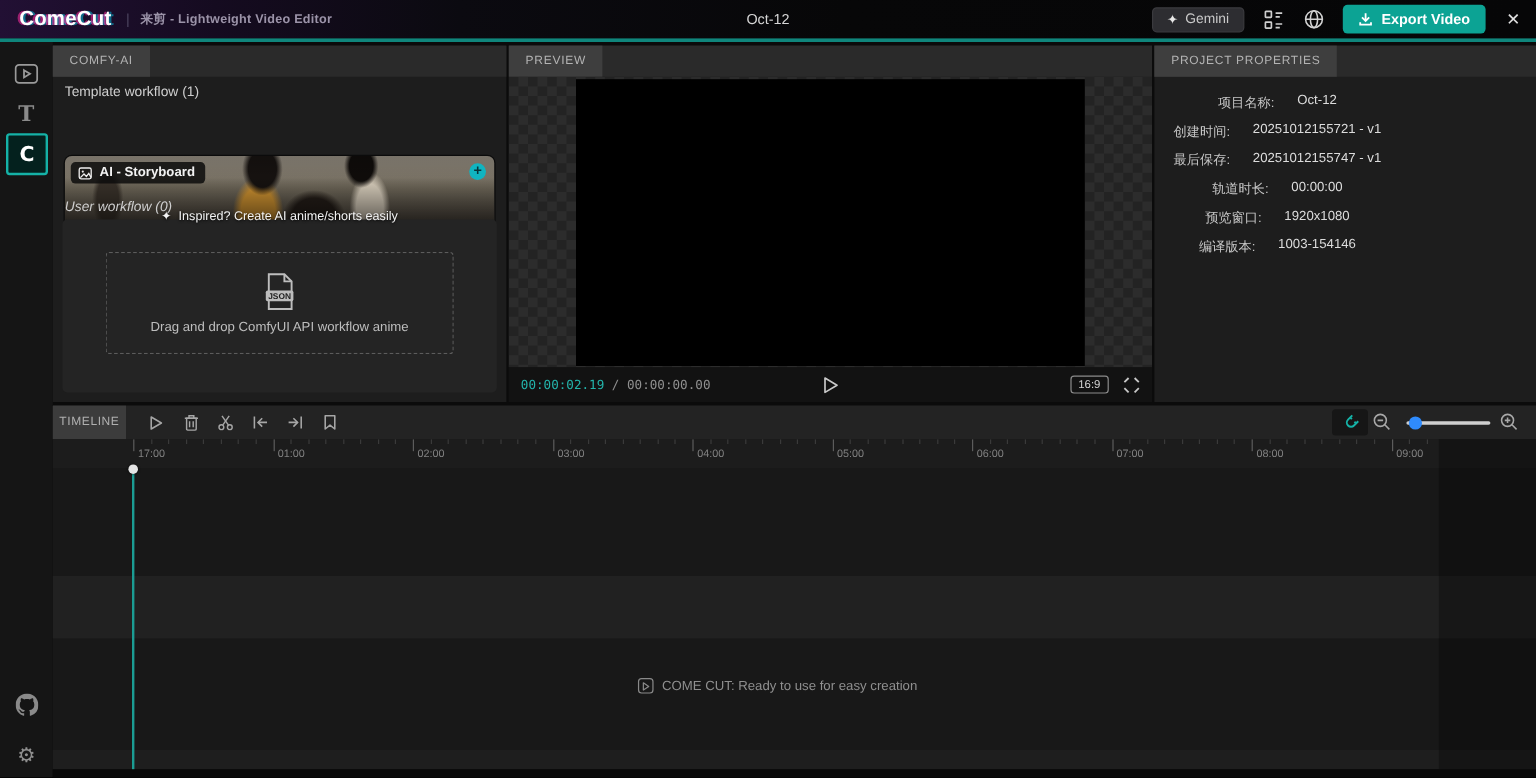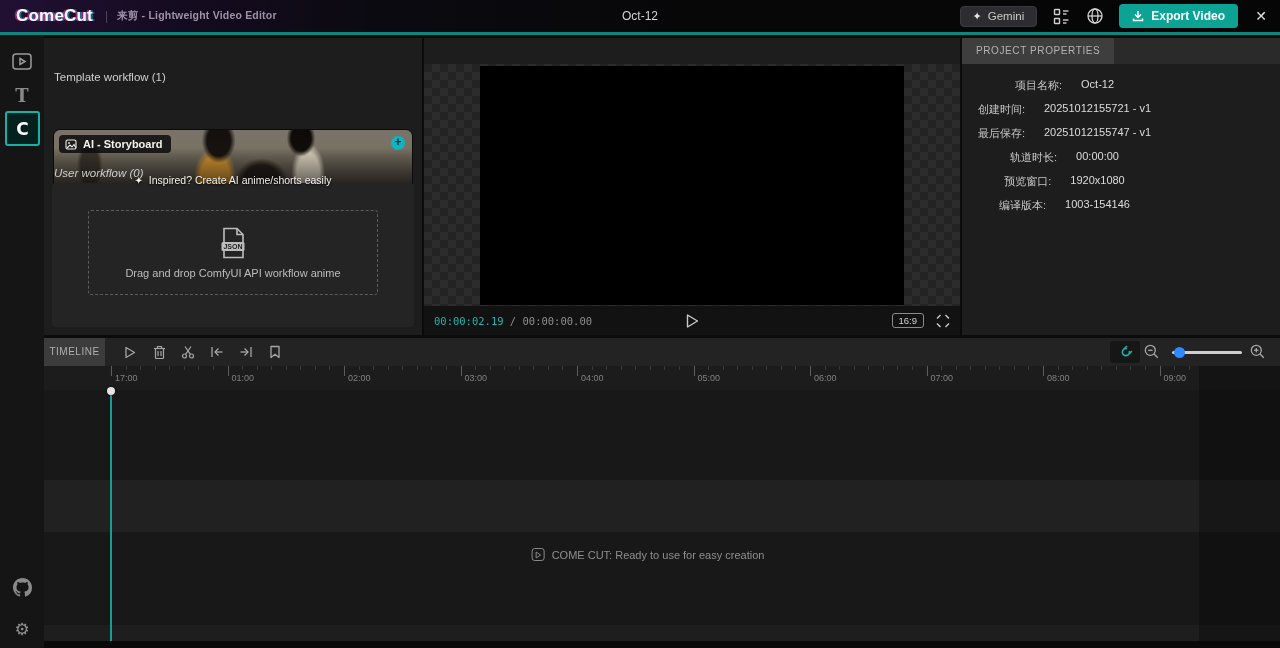--- a/index.html
+++ b/index.html
@@ -112,21 +112,21 @@
   .tl-ruler{ position:absolute; left:0; top:28px; width:1236px; height:24px; background:#1c1c1c; overflow:hidden; cursor:pointer; }
   .tick{ position:absolute; top:0; width:1px; height:4px; background:#3a3a3a; }
   .tick.major{ height:10px; background:#5c5c5c; }
   .tick-label{ position:absolute; top:7px; font-size:9px; color:#818181; }
   .tl-tracks{ position:absolute; left:0; top:52px; width:1236px; height:251px; background:#181818; }
   .track-band{ position:absolute; left:0; width:1236px; }
   .band-mid{ top:90px; height:52px; background:#212121; }
   .band-low{ top:235px; height:16px; background:#1e1e1e; }
   .tl-right-dark{ position:absolute; left:1155px; top:28px; width:81px; height:275px; background:rgba(0,0,0,.28); }
   .tl-bottom{ position:absolute; left:0; top:303px; width:1236px; height:7px; background:#090909; }
-  .tl-message{ position:absolute; top:158px; left:604px; transform:translateX(-50%); display:flex;
+  .tl-message{ position:absolute; top:175px; left:604px; transform:translateX(-50%); display:flex;
     align-items:center; gap:7px; color:#8f8f8f; font-size:11px; white-space:nowrap;text-align:center; }
   .msg-icon{ width:13px; height:13px; border:1px solid #8a8a8a; border-radius:3px; display:flex;
     align-items:center; justify-content:center; }
   .playhead-line{ position:absolute; left:66px; top:52px; width:2px; height:253px; background:#1b9c93; cursor:ew-resize; }
   .playhead-dot{ position:absolute; left:63px; top:49px; width:8px; height:8px; border-radius:50%;
     background:#e4e4e4; box-shadow:0 0 2px #000; cursor:ew-resize; }
   svg{ display:block; }
 </style>
 </head>
 <body>
@@ -190,20 +190,23 @@
       <svg width="19" height="19" viewBox="0 0 16 16" fill="#8a8a8a">
         <path d="M8 0C3.58 0 0 3.58 0 8c0 3.54 2.29 6.53 5.47 7.59.4.07.55-.17.55-.38 0-.19-.01-.82-.01-1.49-2.01.37-2.53-.49-2.69-.94-.09-.23-.48-.94-.82-1.13-.28-.15-.68-.52-.01-.53.63-.01 1.08.58 1.23.82.72 1.21 1.87.87 2.33.66.07-.52.28-.87.51-1.07-1.78-.2-3.64-.89-3.64-3.95 0-.87.31-1.59.82-2.15-.08-.2-.36-1.02.08-2.12 0 0 .67-.21 2.2.82.64-.18 1.32-.27 2-.27s1.36.09 2 .27c1.53-1.04 2.2-.82 2.2-.82.44 1.1.16 1.92.08 2.12.51.56.82 1.27.82 2.15 0 3.07-1.87 3.75-3.65 3.95.29.25.54.73.54 1.48 0 1.07-.01 1.93-.01 2.2 0 .21.15.46.55.38A8.01 8.01 0 0 0 16 8c0-4.42-3.58-8-8-8z"></path>
       </svg>
     </div>
     <div class="side-item settings">
       <span>⚙</span>
     </div>
   </nav>
 
   <section class="panel comfy-panel">
+    <div class="panel-header">
+      <div class="panel-tab">COMFY-AI</div>
+    </div>
     <div class="section-label lbl-template">Template workflow (1)</div>
 
     <div class="story-card">
       <div class="story-pill">
         <svg width="12" height="11" viewBox="0 0 12 11" fill="none" stroke="#eee" stroke-width="1.1">
           <rect x="1" y="1" width="10" height="9" rx="1.5"></rect>
             <circle cx="4" cy="4" r="0.9" fill="#eee" stroke="none"></circle>
             <path d="M2 9 l3-3 2 2 2-2.5 2 3.5"></path>
         </svg>
         <span>AI - Storyboard</span>
@@ -224,20 +227,23 @@
           <path d="M18 1.5 v6 h6" stroke="#bdbdbd" stroke-width="1.6"></path>
           <rect x="2.5" y="15" width="23" height="9" rx="1.5" fill="#bdbdbd"></rect>
           <text x="14" y="21.8" text-anchor="middle" font-size="7" font-weight="bold" fill="#1e1e1e" font-family="Liberation Sans, sans-serif">JSON</text>
         </svg>
         <div class="dropzone-text">Drag and drop ComfyUI API workflow anime</div>
       </div>
     </div>
   </section>
 
   <section class="panel preview-panel">
+    <div class="panel-header">
+      <div class="panel-tab">PREVIEW</div>
+    </div>
     <div class="checker"></div>
     <div class="video-frame"></div>
     <div class="preview-bar">
       <div class="timecode">
         <span class="cur">00:00:02.19</span><span class="sep"> / </span><span class="tot">00:00:00.00</span>
       </div>
       <div class="preview-play">
         <svg width="15" height="16" viewBox="0 0 15 16" fill="none" stroke="#c9c9c9" stroke-width="1.4" stroke-linejoin="round">
           <polygon points="3,2 13,8 3,14"></polygon>
         </svg>

